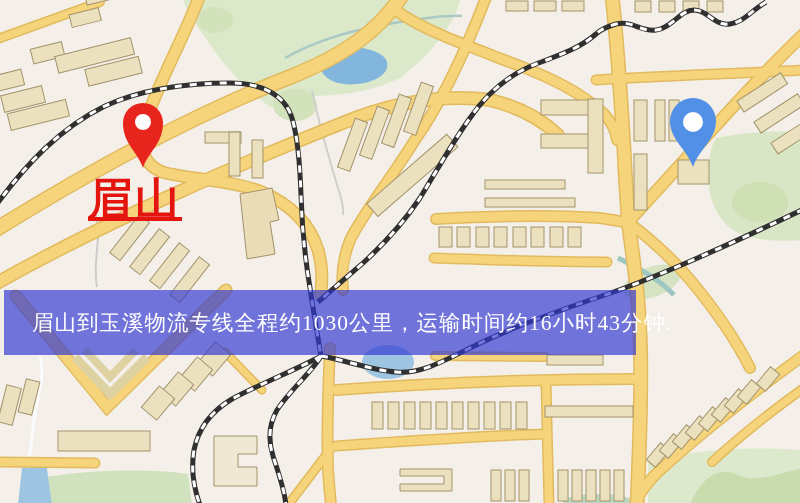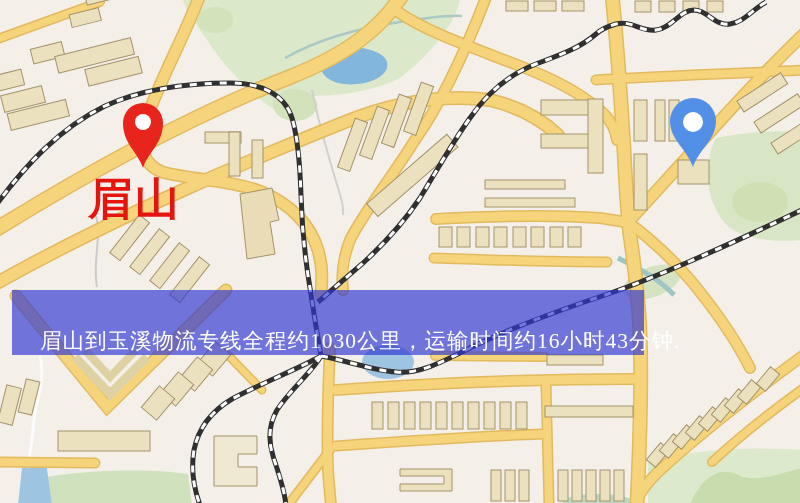--- a/index.html
+++ b/index.html
@@ -5,26 +5,27 @@
   html,body{margin:0;padding:0;background:#e8e8e8;}
   .stage{
     position:relative;width:800px;height:503px;overflow:hidden;
     font-family:"Liberation Sans",sans-serif;background:#f4f0e9;
   }
   .map-svg{position:absolute;left:0;top:0;}
   .city-label{
     position:absolute;font-family:"Liberation Serif",serif;font-weight:bold;
     font-size:44px;letter-spacing:3px;line-height:1;white-space:nowrap;
     text-shadow:0 0 1px rgba(255,255,255,.3);
+    text-decoration:underline;
   }
   .origin-label{left:88px;top:178px;color:#e4150e;}
   .destination-label{left:644px;top:178px;color:#1d1dd2;}
   .banner{
-    position:absolute;left:12px;top:290px;width:632px;height:65px;
-    background:rgba(48,56,210,0.68);display:flex;align-items:flex-end;
+    position:absolute;left:4px;top:290px;width:632px;height:65px;
+    background:rgba(48,56,210,0.68);display:flex;align-items:center;
   }
   .banner-text{
     color:#ffffff;font-size:21.5px;padding-left:28px;letter-spacing:1px;
     font-family:"Liberation Serif",serif;white-space:nowrap;
   }
   .pin{position:absolute;left:0;top:0;}
 </style>
 </head>
 <body>
 

